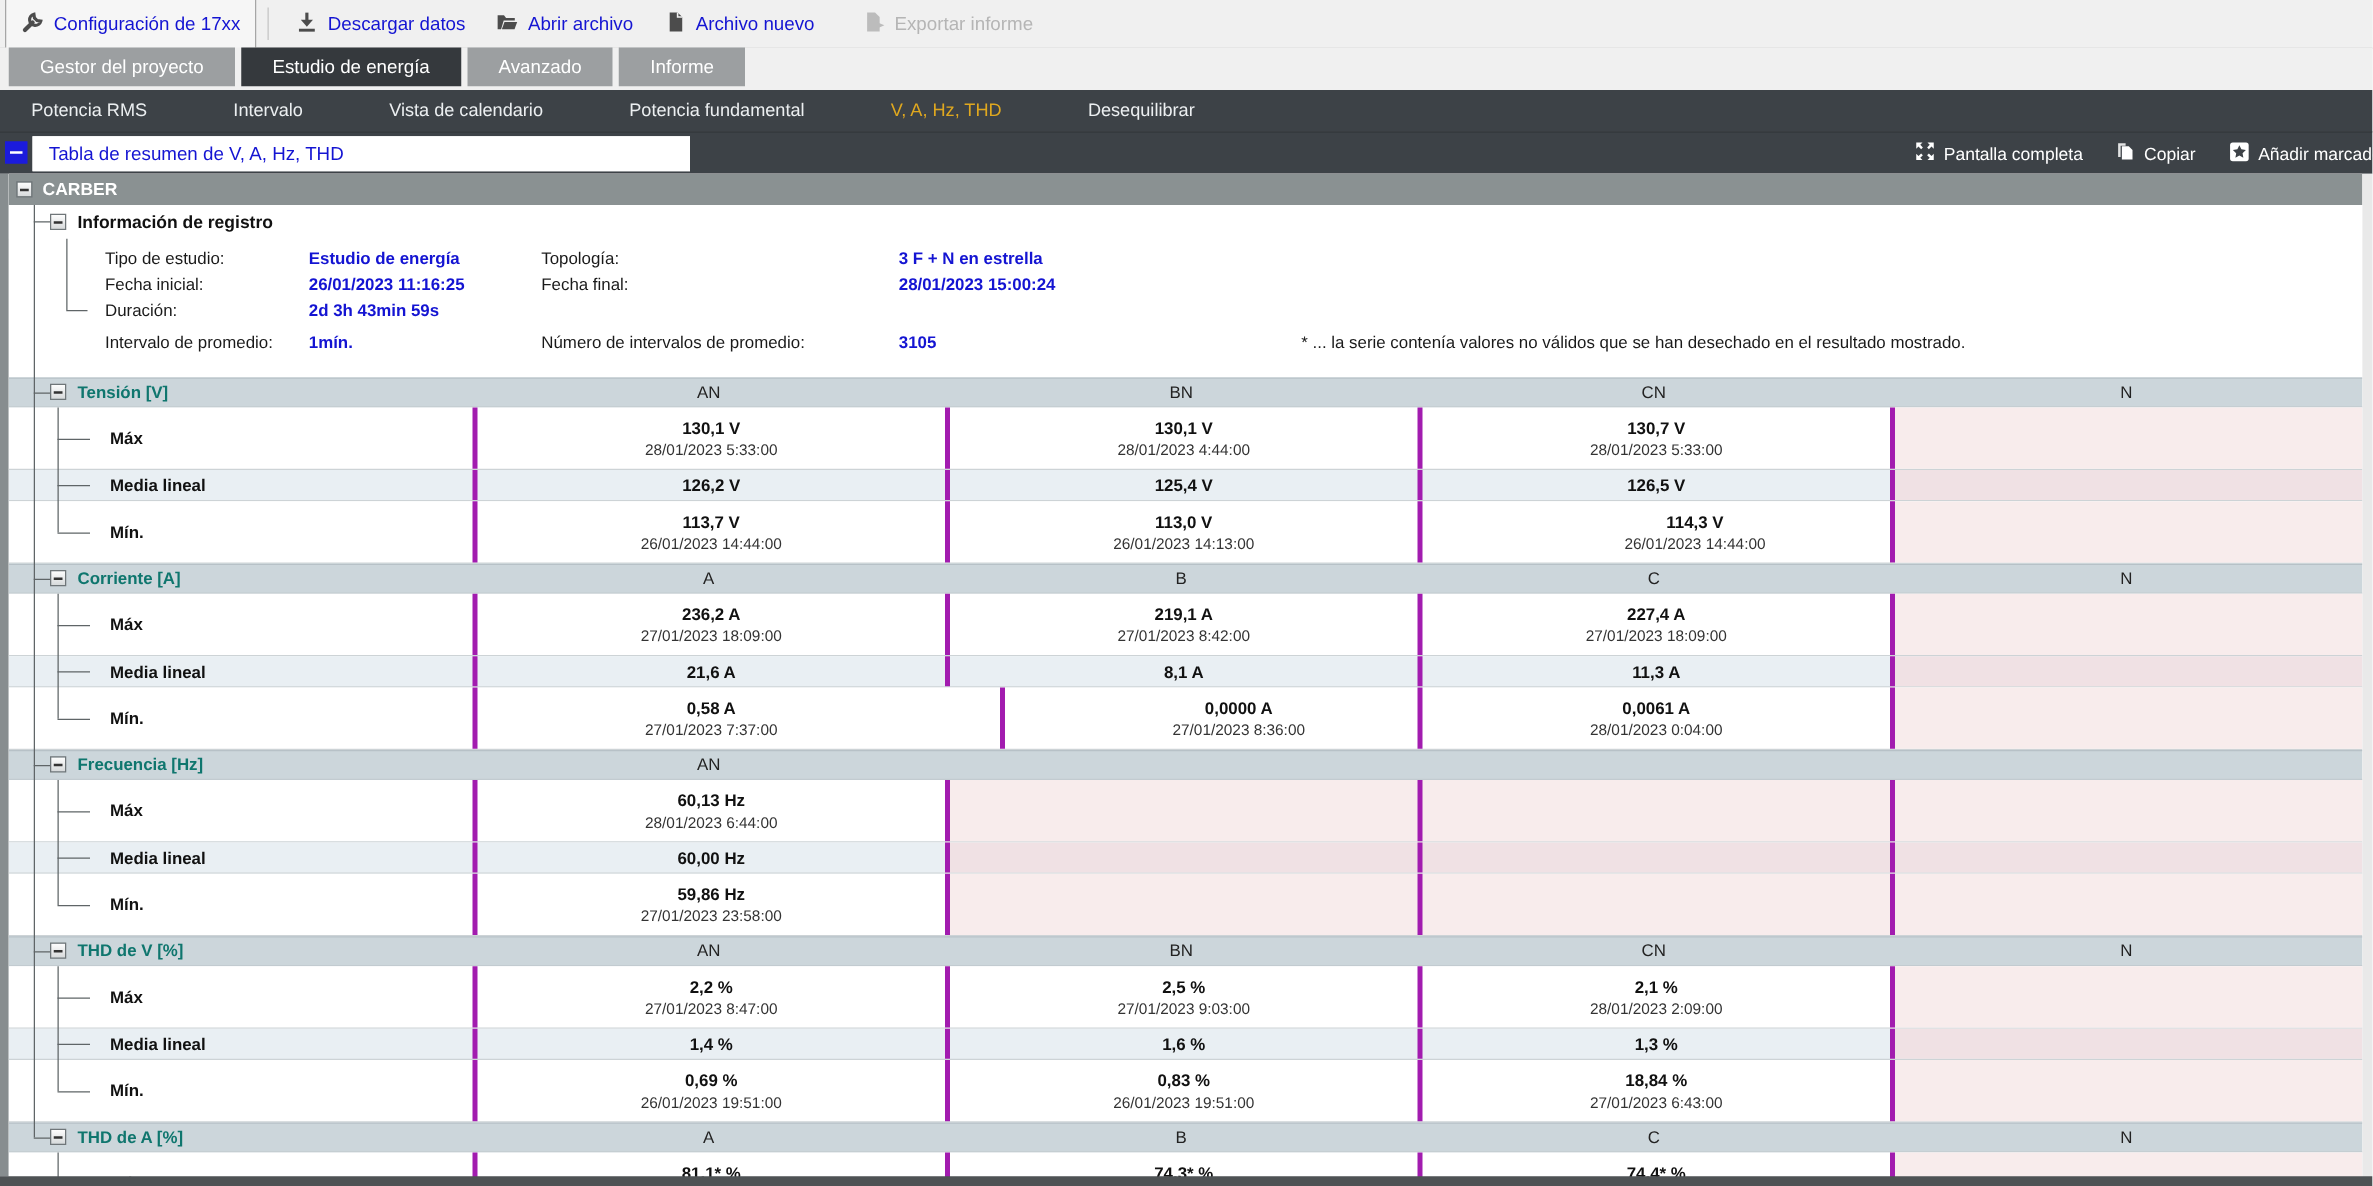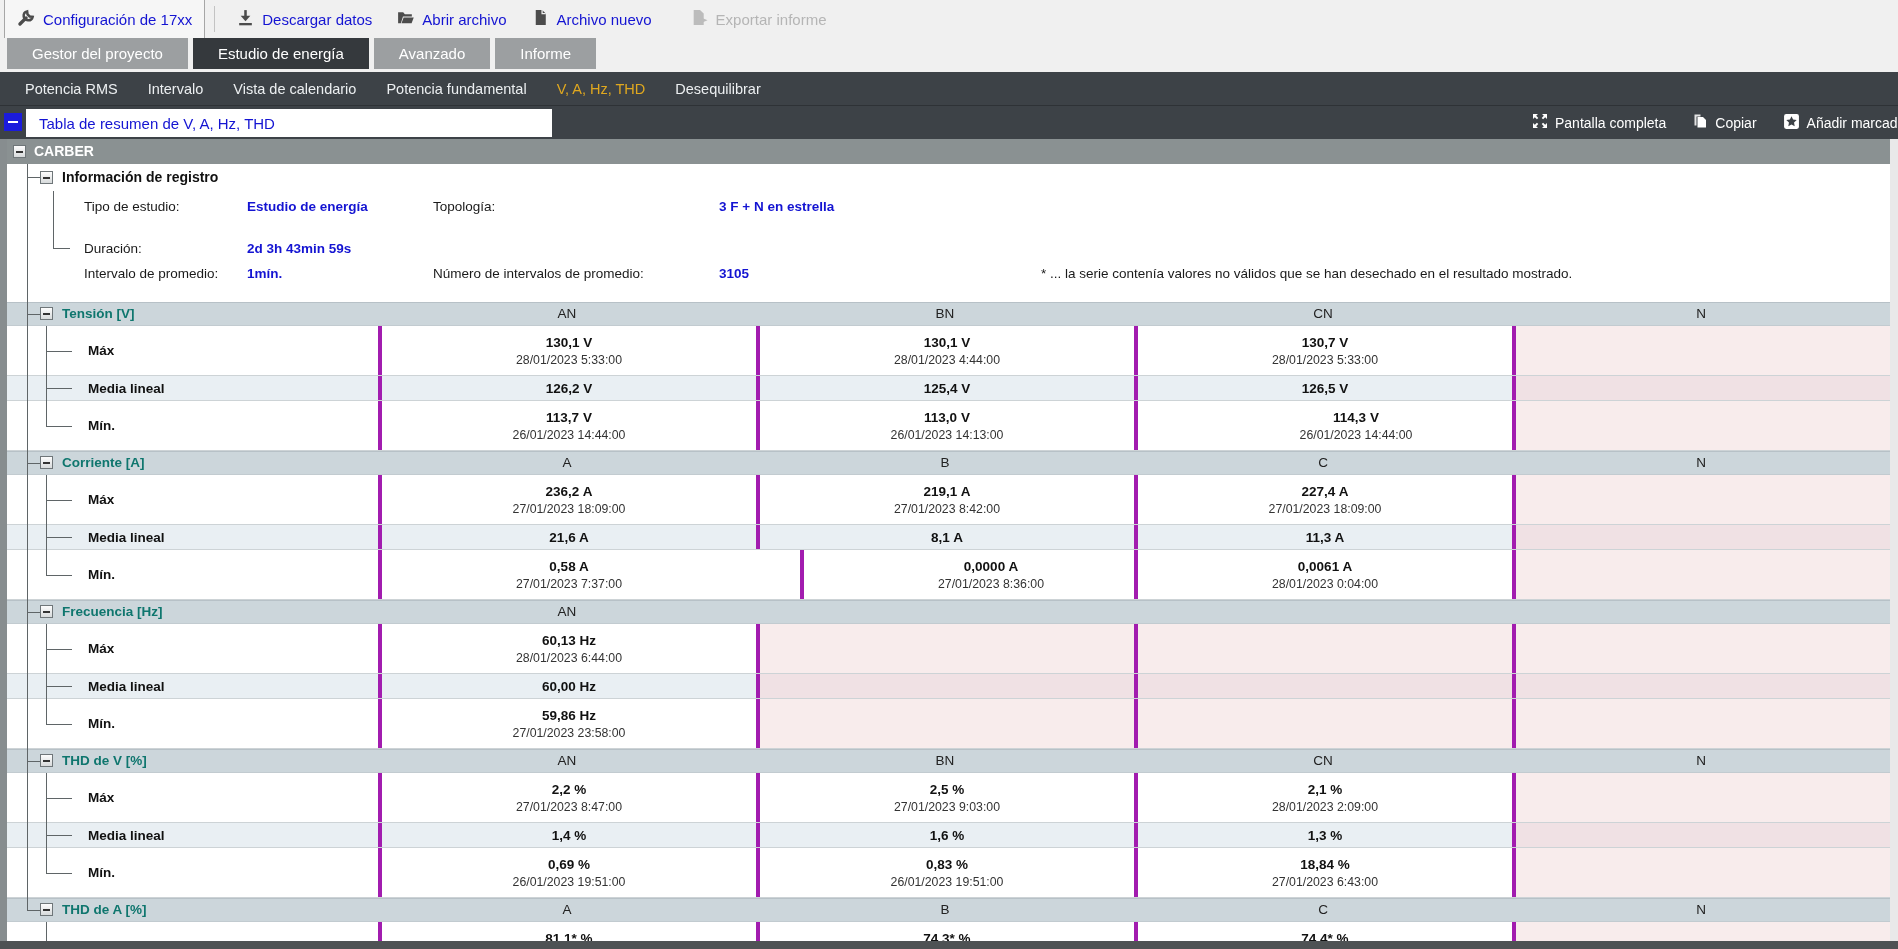--- a/index.html
+++ b/index.html
@@ -19,21 +19,21 @@
   .tbtn svg{flex:0 0 auto;}
   .tb-sep{width:1px;height:26px;background:#c3c3c3;margin:0 9px;}
   
   .tabs{position:absolute;left:0;top:38px;width:100%;height:34px;background:#f0f0f0;
     display:flex;align-items:flex-start;padding-left:7px;box-sizing:border-box;}
   .tab{height:31px;line-height:31px;padding:0 25px;margin-right:5px;background:#9c9fa1;
     color:#fff;font-size:15px;white-space:nowrap;cursor:pointer;}
   .tab.active{background:#35393d;}
   
   .subtabs{position:absolute;left:0;top:72px;width:100%;height:33px;background:var(--dark);
-    display:flex;align-items:center;padding-left:10px;box-sizing:border-box;}
+    display:flex;align-items:center;padding-left:10px;box-sizing:border-box;gap:39px;}
   .stab{padding:0 15px;color:#eceff1;font-size:14.5px;white-space:nowrap;cursor:pointer;}
   .stab.active{color:var(--gold);}
   
   .viewbar{position:absolute;left:0;top:105px;width:100%;height:34px;background:var(--dark);
     border-top:1px solid #2e3236;box-sizing:border-box;}
   .collapse-blue{position:absolute;left:4px;top:7px;width:18px;height:18px;background:#1b1bdc;}
   .collapse-blue::after{content:"";position:absolute;left:4px;top:8px;width:10px;height:2px;background:#fff;}
   .title-input{position:absolute;left:26px;top:3px;width:512px;height:26px;border:1px solid #fff;
     background:#fff;color:var(--blue);font-size:15px;padding:0 0 0 12px;outline:none;
     font-family:"Liberation Sans","DejaVu Sans",sans-serif;}
@@ -209,20 +209,26 @@
     <span class="toggle" style="left:33px;top:7px;"></span>
     <span class="info-title">Información de registro</span>
   </div>
   <div class="info-fields">
     <div class="if-row" style="top:6px;">
       <span class="if-l1">Tipo de estudio:</span>
       <span class="if-v1">Estudio de energía</span>
       <span class="if-l2">Topología:</span>
       <span class="if-v2">3 F + N en estrella</span>
     </div>
+    <div class="if-row" style="top:27px;">
+      <span class="if-l1">Fecha inicial:</span>
+      <span class="if-v1">26/01/2023 11:16:25</span>
+      <span class="if-l2">Fecha final:</span>
+      <span class="if-v2">28/01/2023 15:00:24</span>
+    </div>
     <div class="if-row" style="top:48px;">
       <span class="if-l1">Duración:</span>
       <span class="if-v1">2d 3h 43min 59s</span>
     </div>
     <div class="if-row" style="top:73px;">
       <span class="if-l1">Intervalo de promedio:</span>
       <span class="if-v1">1mín.</span>
       <span class="if-l2">Número de intervalos de promedio:</span>
       <span class="if-v2">3105</span>
       <span class="if-note">* ... la serie contenía valores no válidos que se han desechado en el resultado mostrado.</span>

